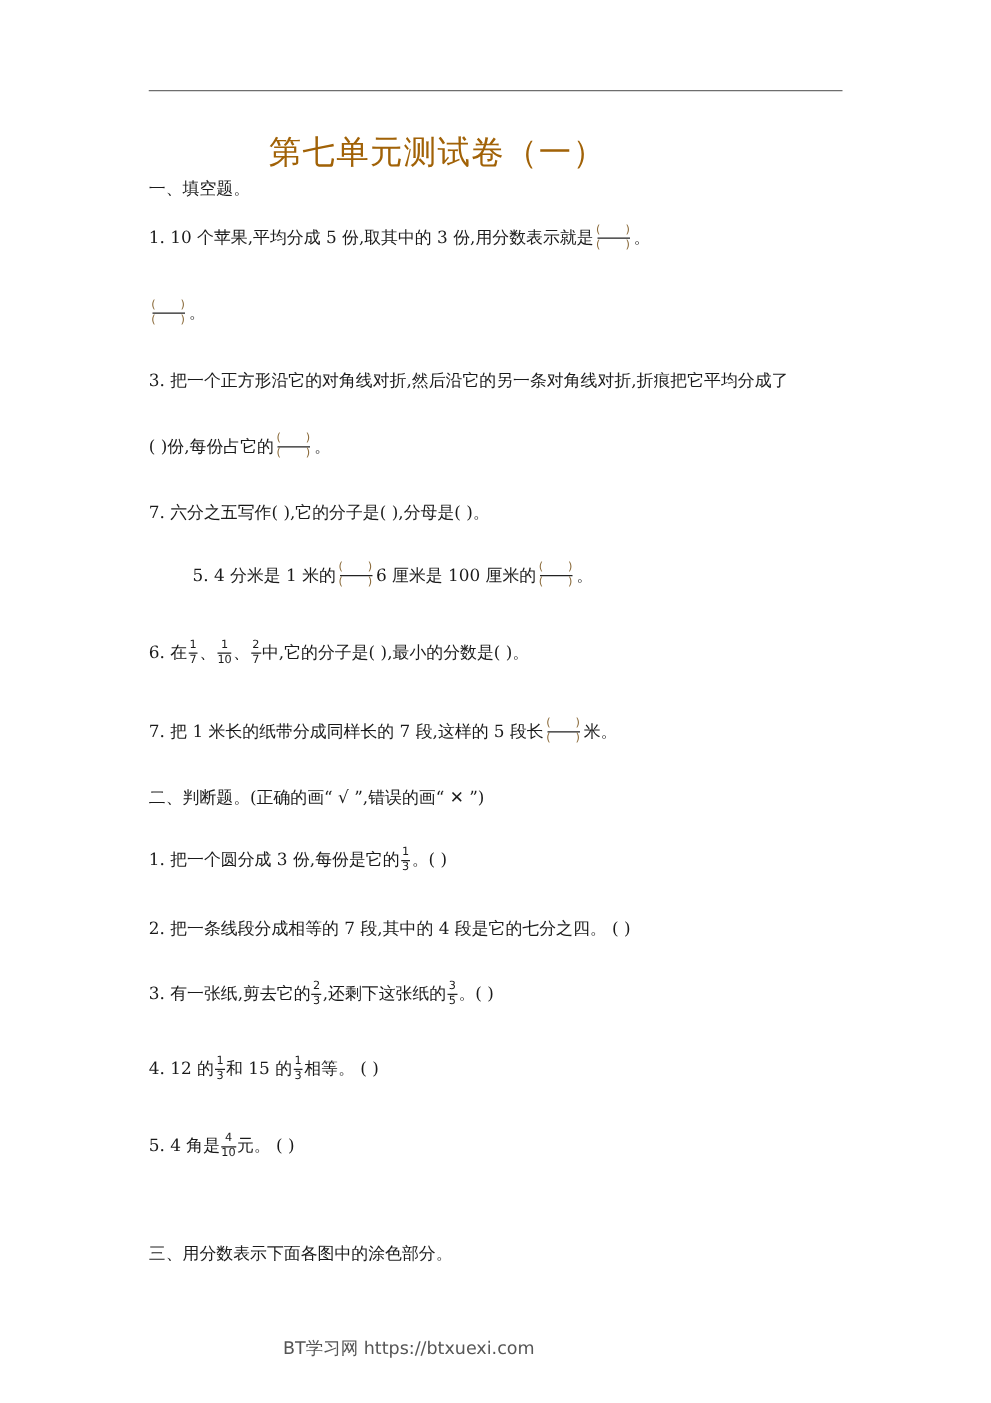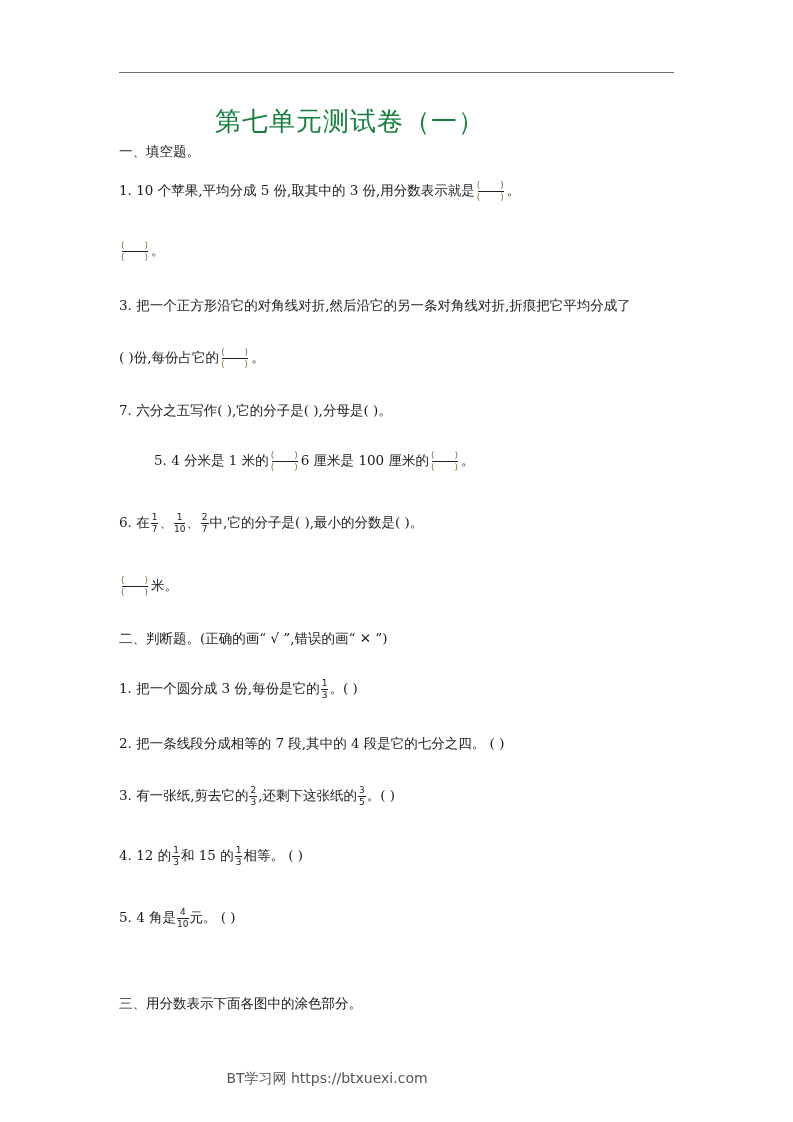--- a/index.html
+++ b/index.html
@@ -1,20 +1,20 @@
 <!DOCTYPE html>
 <html><head>
   <meta charset="utf-8">
   <style>
     html, body { margin: 0; padding: 0; background: #ffffff; }
     body { width: 793px; height: 1122px; position: relative; overflow: hidden;
            font-family: "DejaVu Serif", "Liberation Serif", serif; color: #1a1a1a; }
     .rule { position: absolute; left: 119px; top: 72px; width: 555px; height: 0; border-top: 1.5px solid #6e6e6e; }
     .title { position: absolute; left: 0; width: 700px; top: 104px; text-align: center;
-             font-size: 26px; letter-spacing: 1px; color: #15803d; }
+             font-size: 26px; letter-spacing: 1px; color: #a16207; }
     .line { position: absolute; left: 119px; font-size: 13.5px; white-space: nowrap; line-height: 20px; }
     .frac { display: inline-block; vertical-align: middle; text-align: center; position: relative;
             font-family: "DejaVu Sans", "Liberation Sans", sans-serif; font-size: 9px; line-height: 9px; margin: 0 1px; }
     .frac .num { display: block; padding: 0 1px 1px 1px; border-bottom: 1px solid #222; }
     .frac .den { display: block; padding-top: 1px; }
     .blank-frac { display: inline-block; vertical-align: middle; width: 30px; height: 22px; position: relative; margin: 0 1px; }
     .blank-frac .bar { position: absolute; left: 2px; right: 2px; top: 10px; border-top: 1.2px solid #222; }
     .blank-frac .bk { position: absolute; font-size: 9px; line-height: 9px; color: #8a6a3a; font-family: "DejaVu Sans", sans-serif; }
     .bk.tl { left: 1px; top: 0; } .bk.tr { right: 2px; top: 0; }
     .bk.bl { left: 1px; top: 12px; } .bk.br { right: 2px; top: 12px; }
@@ -47,21 +47,21 @@
 
 <div class="line" style="top:450px;margin-left:35px;">
   <span>5. 4 分米是 1 米的</span><span class="blank-frac"><span class="bk tl">(</span><span class="bk tr">)</span><span class="bar"></span><span class="bk bl">(</span><span class="bk br">)</span></span><span>6 厘米是 100 厘米的</span><span class="blank-frac"><span class="bk tl">(</span><span class="bk tr">)</span><span class="bar"></span><span class="bk bl">(</span><span class="bk br">)</span></span><span>。</span>
 </div>
 
 <div class="line" style="top:512px;">
   <span>6. 在</span><span class="frac"><span class="num">1</span><span class="den">7</span></span><span>、</span><span class="frac"><span class="num">1</span><span class="den">10</span></span><span>、</span><span class="frac"><span class="num">2</span><span class="den">7</span></span><span>中,它的分子是(        ),最小的分数是(        )。</span>
 </div>
 
 <div class="line" style="top:575px;">
-  <span class="blank-frac"><span class="bk tl">(</span><span class="bk tr">)</span><span class="bar"></span><span class="bk bl">(</span><span class="bk br">)</span></span><span>米。</span>
+  <span>7. 把 1 米长的纸带分成同样长的 7 段,这样的 5 段长</span><span class="blank-frac"><span class="bk tl">(</span><span class="bk tr">)</span><span class="bar"></span><span class="bk bl">(</span><span class="bk br">)</span></span><span>米。</span>
 </div>
 
 <div class="line" style="top:628px;text-align:center;">二、判断题。(正确的画“ √ ”,错误的画“ ✕ ”)</div>
 
 <div class="line" style="top:678px;">
   <span>1. 把一个圆分成 3 份,每份是它的</span><span class="frac"><span class="num">1</span><span class="den">3</span></span><span>。(        )</span>
 </div>
 
 <div class="line" style="top:733px;">2. 把一条线段分成相等的 7 段,其中的 4 段是它的七分之四。      (        )</div>
 

